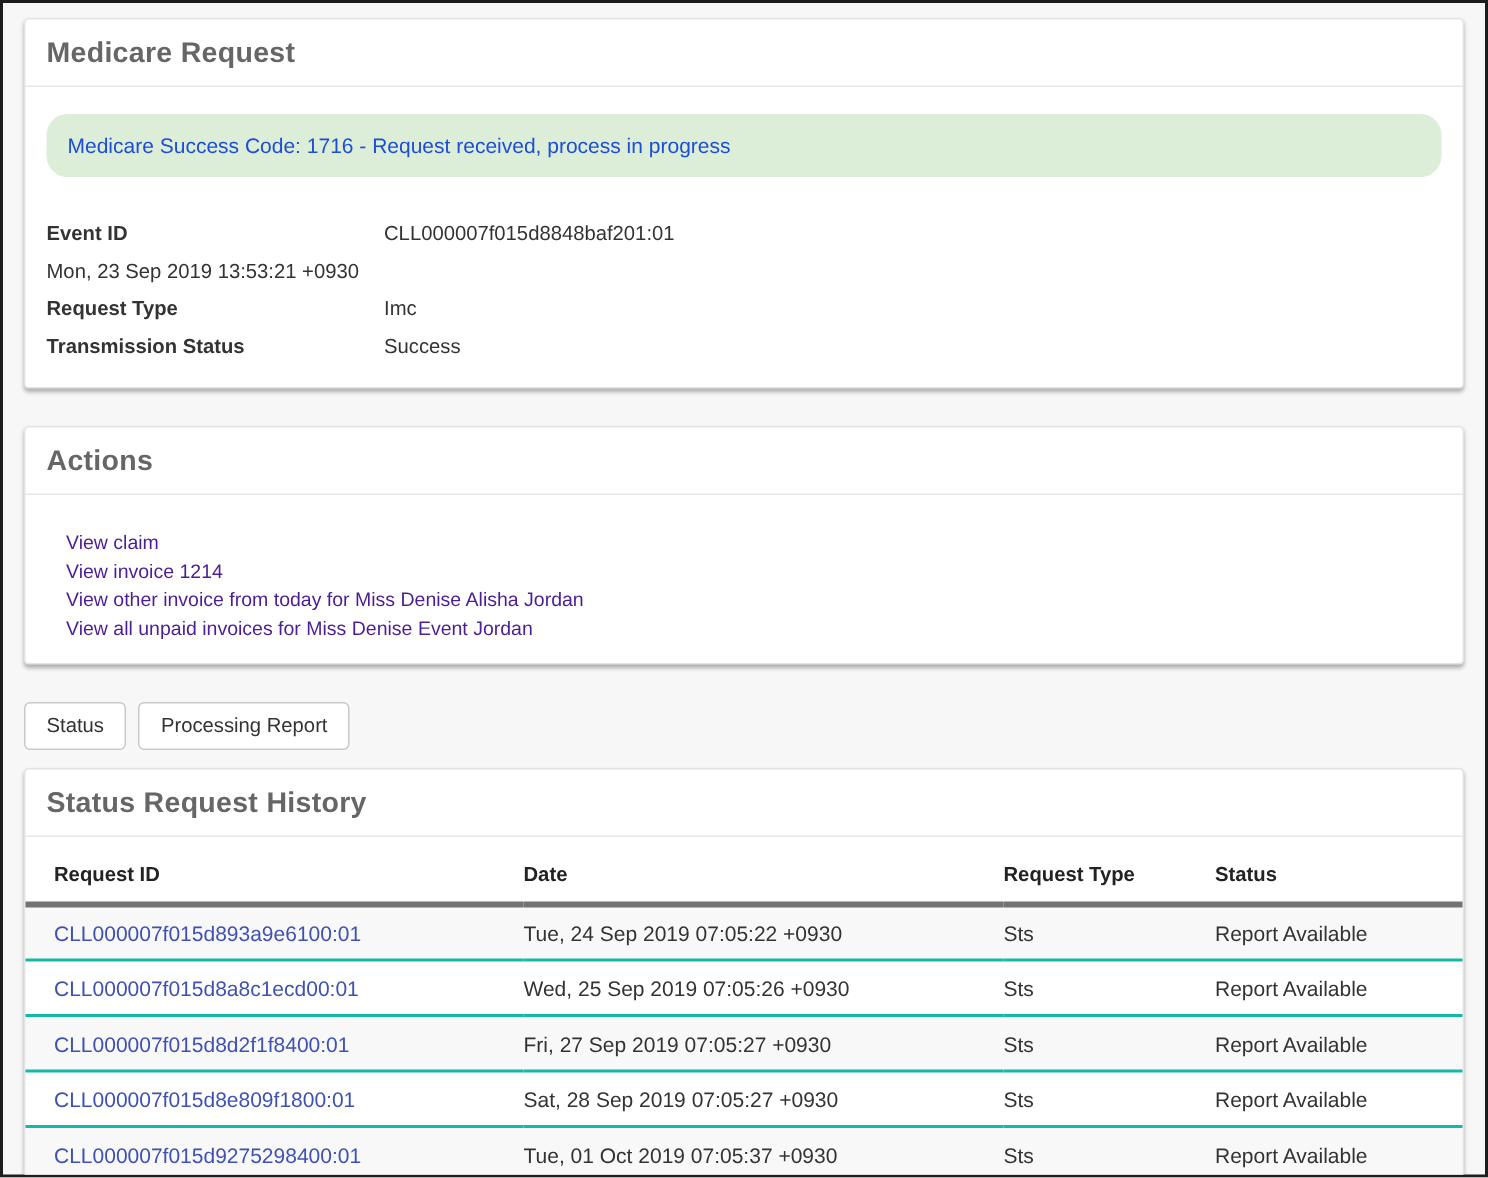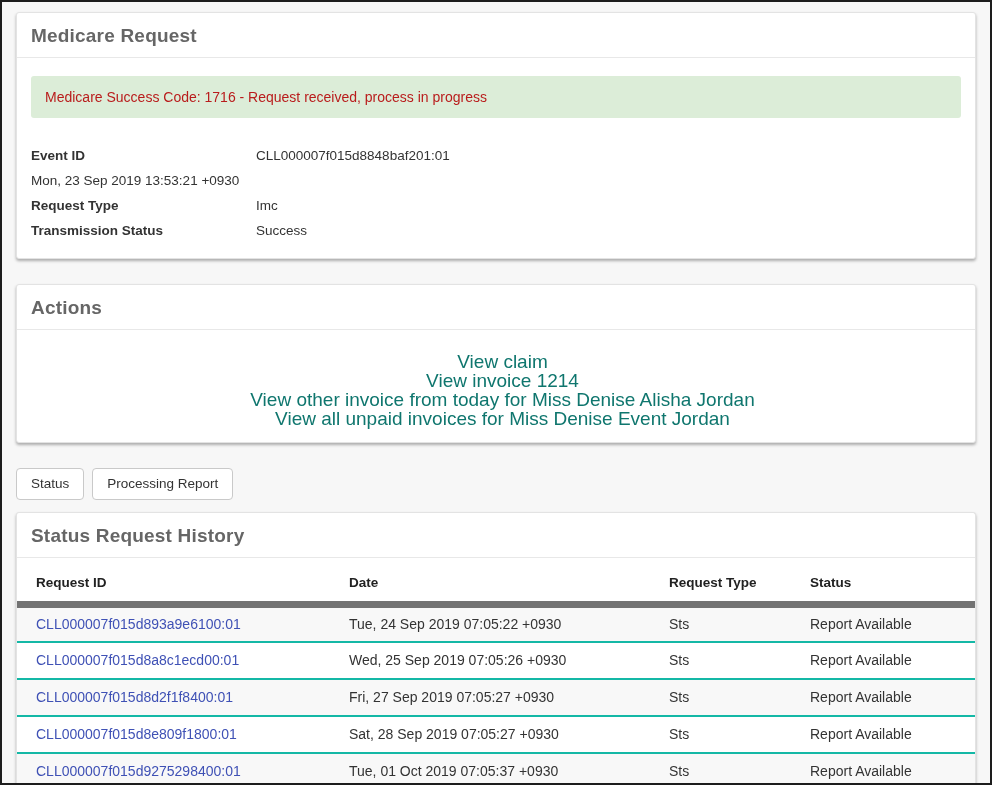--- a/index.html
+++ b/index.html
@@ -30,41 +30,40 @@
     font-size: 19px;
     font-weight: bold;
     color: #666666;
     letter-spacing: 0.2px;
   }
   
   .request-card { margin-bottom: 25px; }
   .request-body { padding: 18px 14px 15px 14px; }
   .banner {
     background: #dcedd8;
-    color: #b91c1c;
+    color: #1d4ed8;
     font-size: 14px;
     padding: 13px 14px;
-    border-radius: 3px;
+    border-radius: 14px;
     margin-bottom: 25px;
   }
   .kv { font-size: 13.5px; color: #333; }
   .kv-row { display: flex; align-items: center; height: 25px; }
   .kv-label { width: 225px; font-weight: bold; color: #333; }
   .kv-value { color: #333; }
   
   .actions-card { margin-bottom: 25px; }
   .actions-body { padding: 22px 14px 14px 27px; }
   .action-link {
     display: block;
-    color: #0f766e;
+    color: #4c1d95;
     text-decoration: none;
-    font-size: 19px;
+    font-size: 13px;
     line-height: 19px;
     cursor: pointer;
-    text-align: center;
   }
   
   .tabs { display: flex; gap: 8px; margin: 0 0 12px 0; }
   .tab-btn {
     background: #ffffff;
     border: 1px solid #c9c9c9;
     border-radius: 4px;
     padding: 7px 14px 8px 14px;
     font-family: inherit;
     font-size: 13.5px;
@@ -74,21 +73,21 @@
   }
   
   .history-card { border-bottom: none; border-radius: 3px 3px 0 0; }
   .history-table { width: 100%; border-collapse: collapse; }
   .history-table th {
     text-align: left;
     font-size: 13.5px;
     font-weight: bold;
     color: #222222;
     padding: 17px 0 11px 0;
-    border-bottom: 7px solid #737373;
+    border-bottom: 4px solid #737373;
   }
   .history-table td {
     font-size: 14px;
     color: #333333;
     height: 37px;
     padding: 0;
     border-bottom: 2px solid #14b8a6;
     vertical-align: middle;
   }
   .history-table tbody tr:nth-child(odd) { background: #f8f8f8; }

